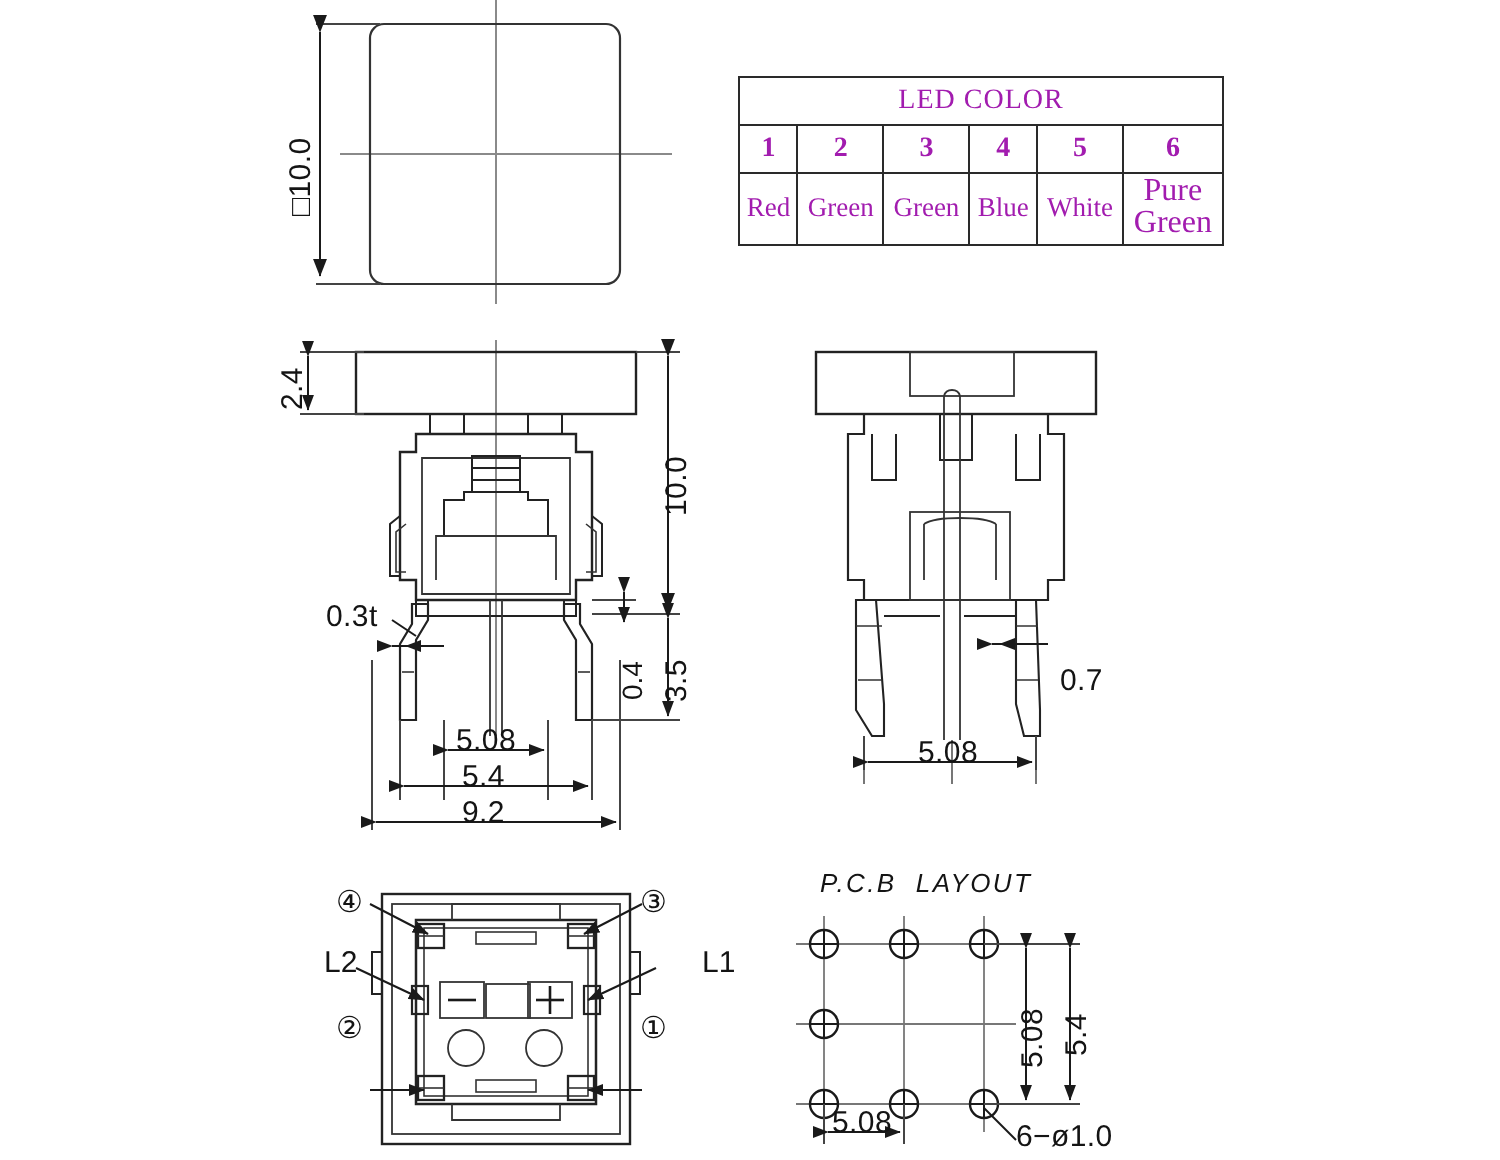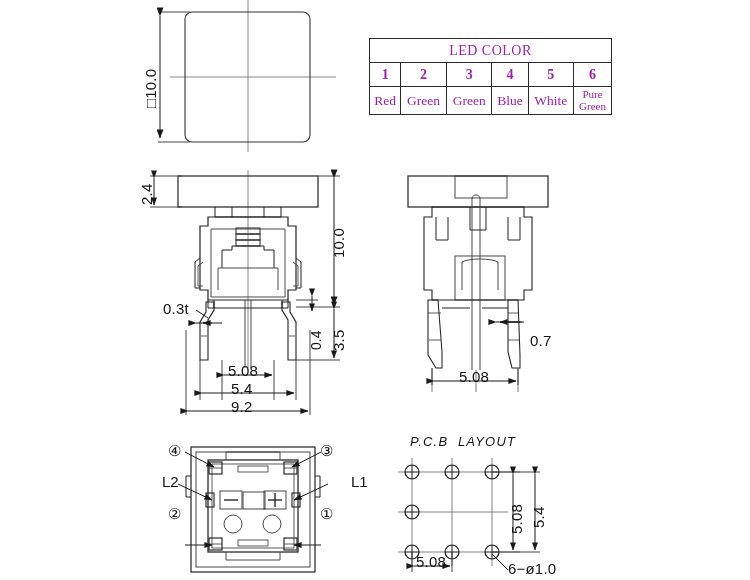--- a/index.html
+++ b/index.html
@@ -24,21 +24,21 @@
   }
   #led-table td{
     border:1px solid #2a2a2a;
     text-align:center;vertical-align:middle;
     font-family:"Liberation Serif", serif;
     color:#a21caf;
   }
   #led-table td.hd{height:21px;font-size:14px;letter-spacing:.5px;}
   #led-table td.num{height:21px;font-size:14px;font-weight:bold;}
   #led-table td.clr{height:25px;font-size:13.5px;}
-  #led-table td.clr.two{font-size:11px;line-height:1.02;}
+  #led-table td.clr.two{font-size:16px;line-height:1.02;}
 </style>
 </head>
 <body>
 
 <div id="sheet">
 
   <svg class="draw" viewBox="0 0 750 580">
     <defs>
       <marker id="ah" markerWidth="9" markerHeight="7" refX="8.6" refY="3.5" orient="auto">
         <path d="M0,0 L9,3.5 L0,7 z" fill="#1a1a1a"></path>

